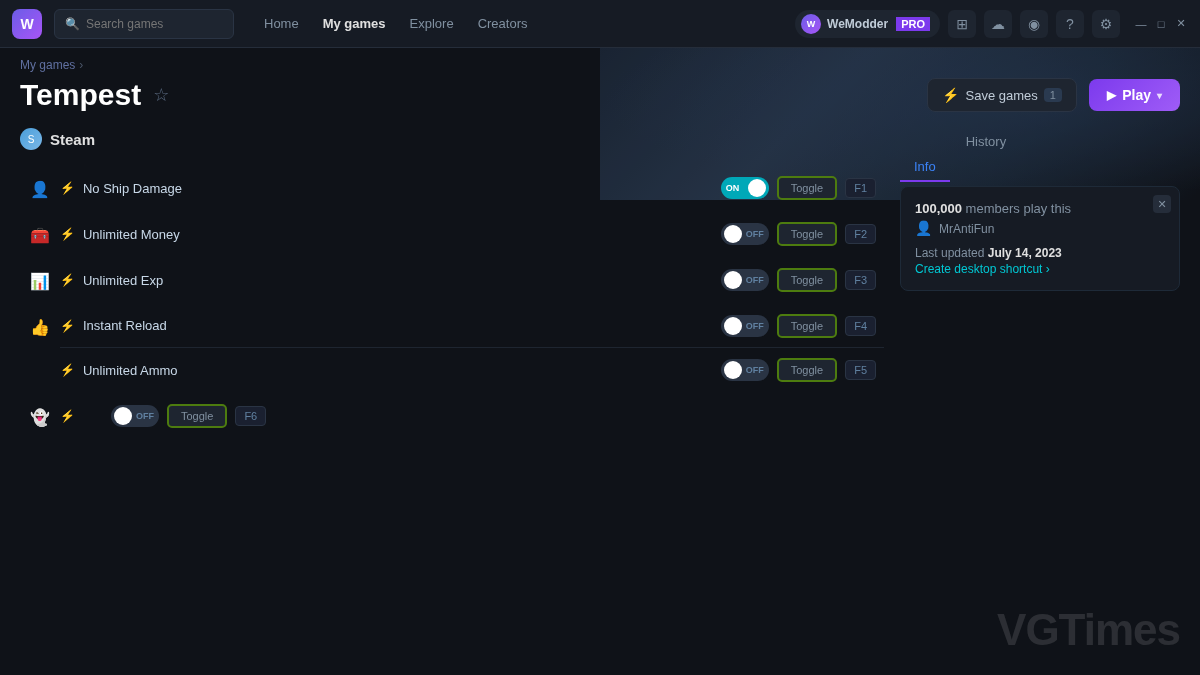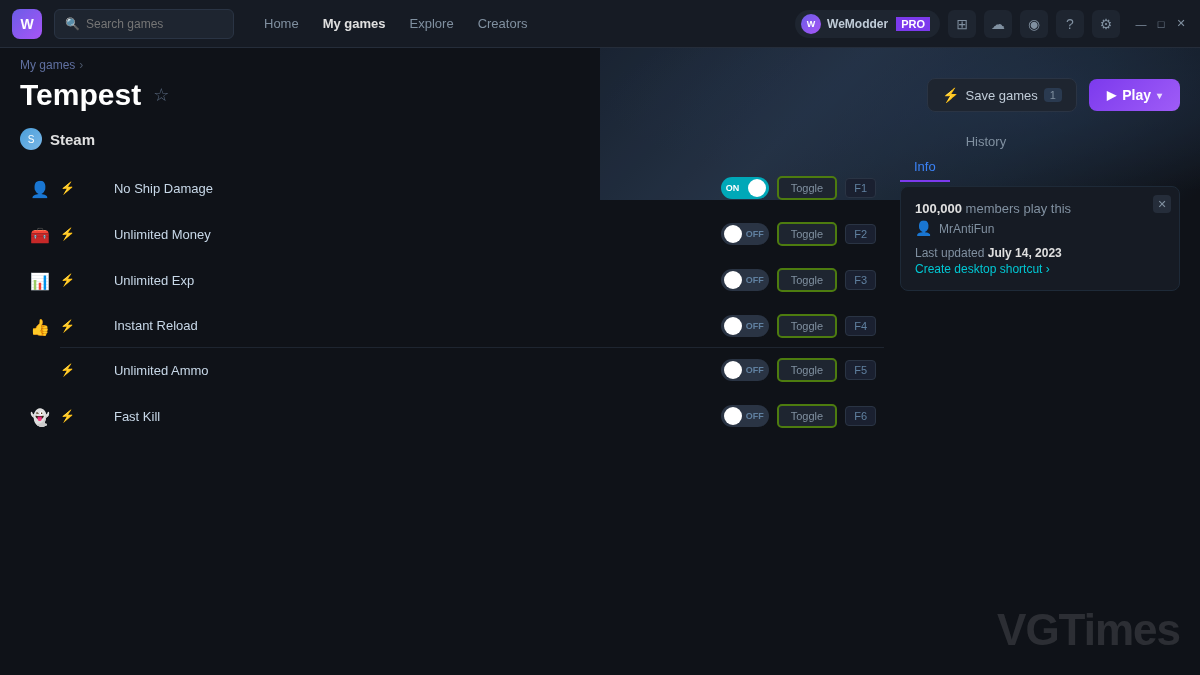--- a/index.html
+++ b/index.html
@@ -217,21 +217,21 @@
       height: 44px;
       border-bottom: 1px solid #1e2530;
       gap: 8px;
       padding-right: 8px;
     }
     .mod-row:last-child { border-bottom: none; }
     .mod-lightning {
       color: #00c8d4; font-size: 12px; flex-shrink: 0;
     }
     .mod-name {
-      font-size: 13px; color: #c8d8e8; flex: 1; margin-left: 31px;
+      font-size: 13px; color: #c8d8e8; flex: 1;
     }
     .toggle-switch {
       width: 48px; height: 22px;
       border-radius: 11px;
       display: flex; align-items: center;
       padding: 2px 3px;
       cursor: pointer;
       flex-shrink: 0;
       position: relative;
       margin-left: 28px;
@@ -479,21 +479,20 @@
               <span class="key-badge">F5</span>
             </div>
           </div>
         </div>
 
         <div class="mod-group">
           <div class="mod-group-icon">👻</div>
           <div class="mod-items">
             <div class="mod-row">
               <span class="mod-lightning">⚡</span>
-              <span class="mod-name">Fast Kill</span>
               <div class="toggle-switch off">
                 <div class="toggle-knob"></div>
                 <span class="toggle-label">OFF</span>
               </div>
               <button class="toggle-btn">Toggle</button>
               <span class="key-badge">F6</span>
             </div>
           </div>
         </div>
 

